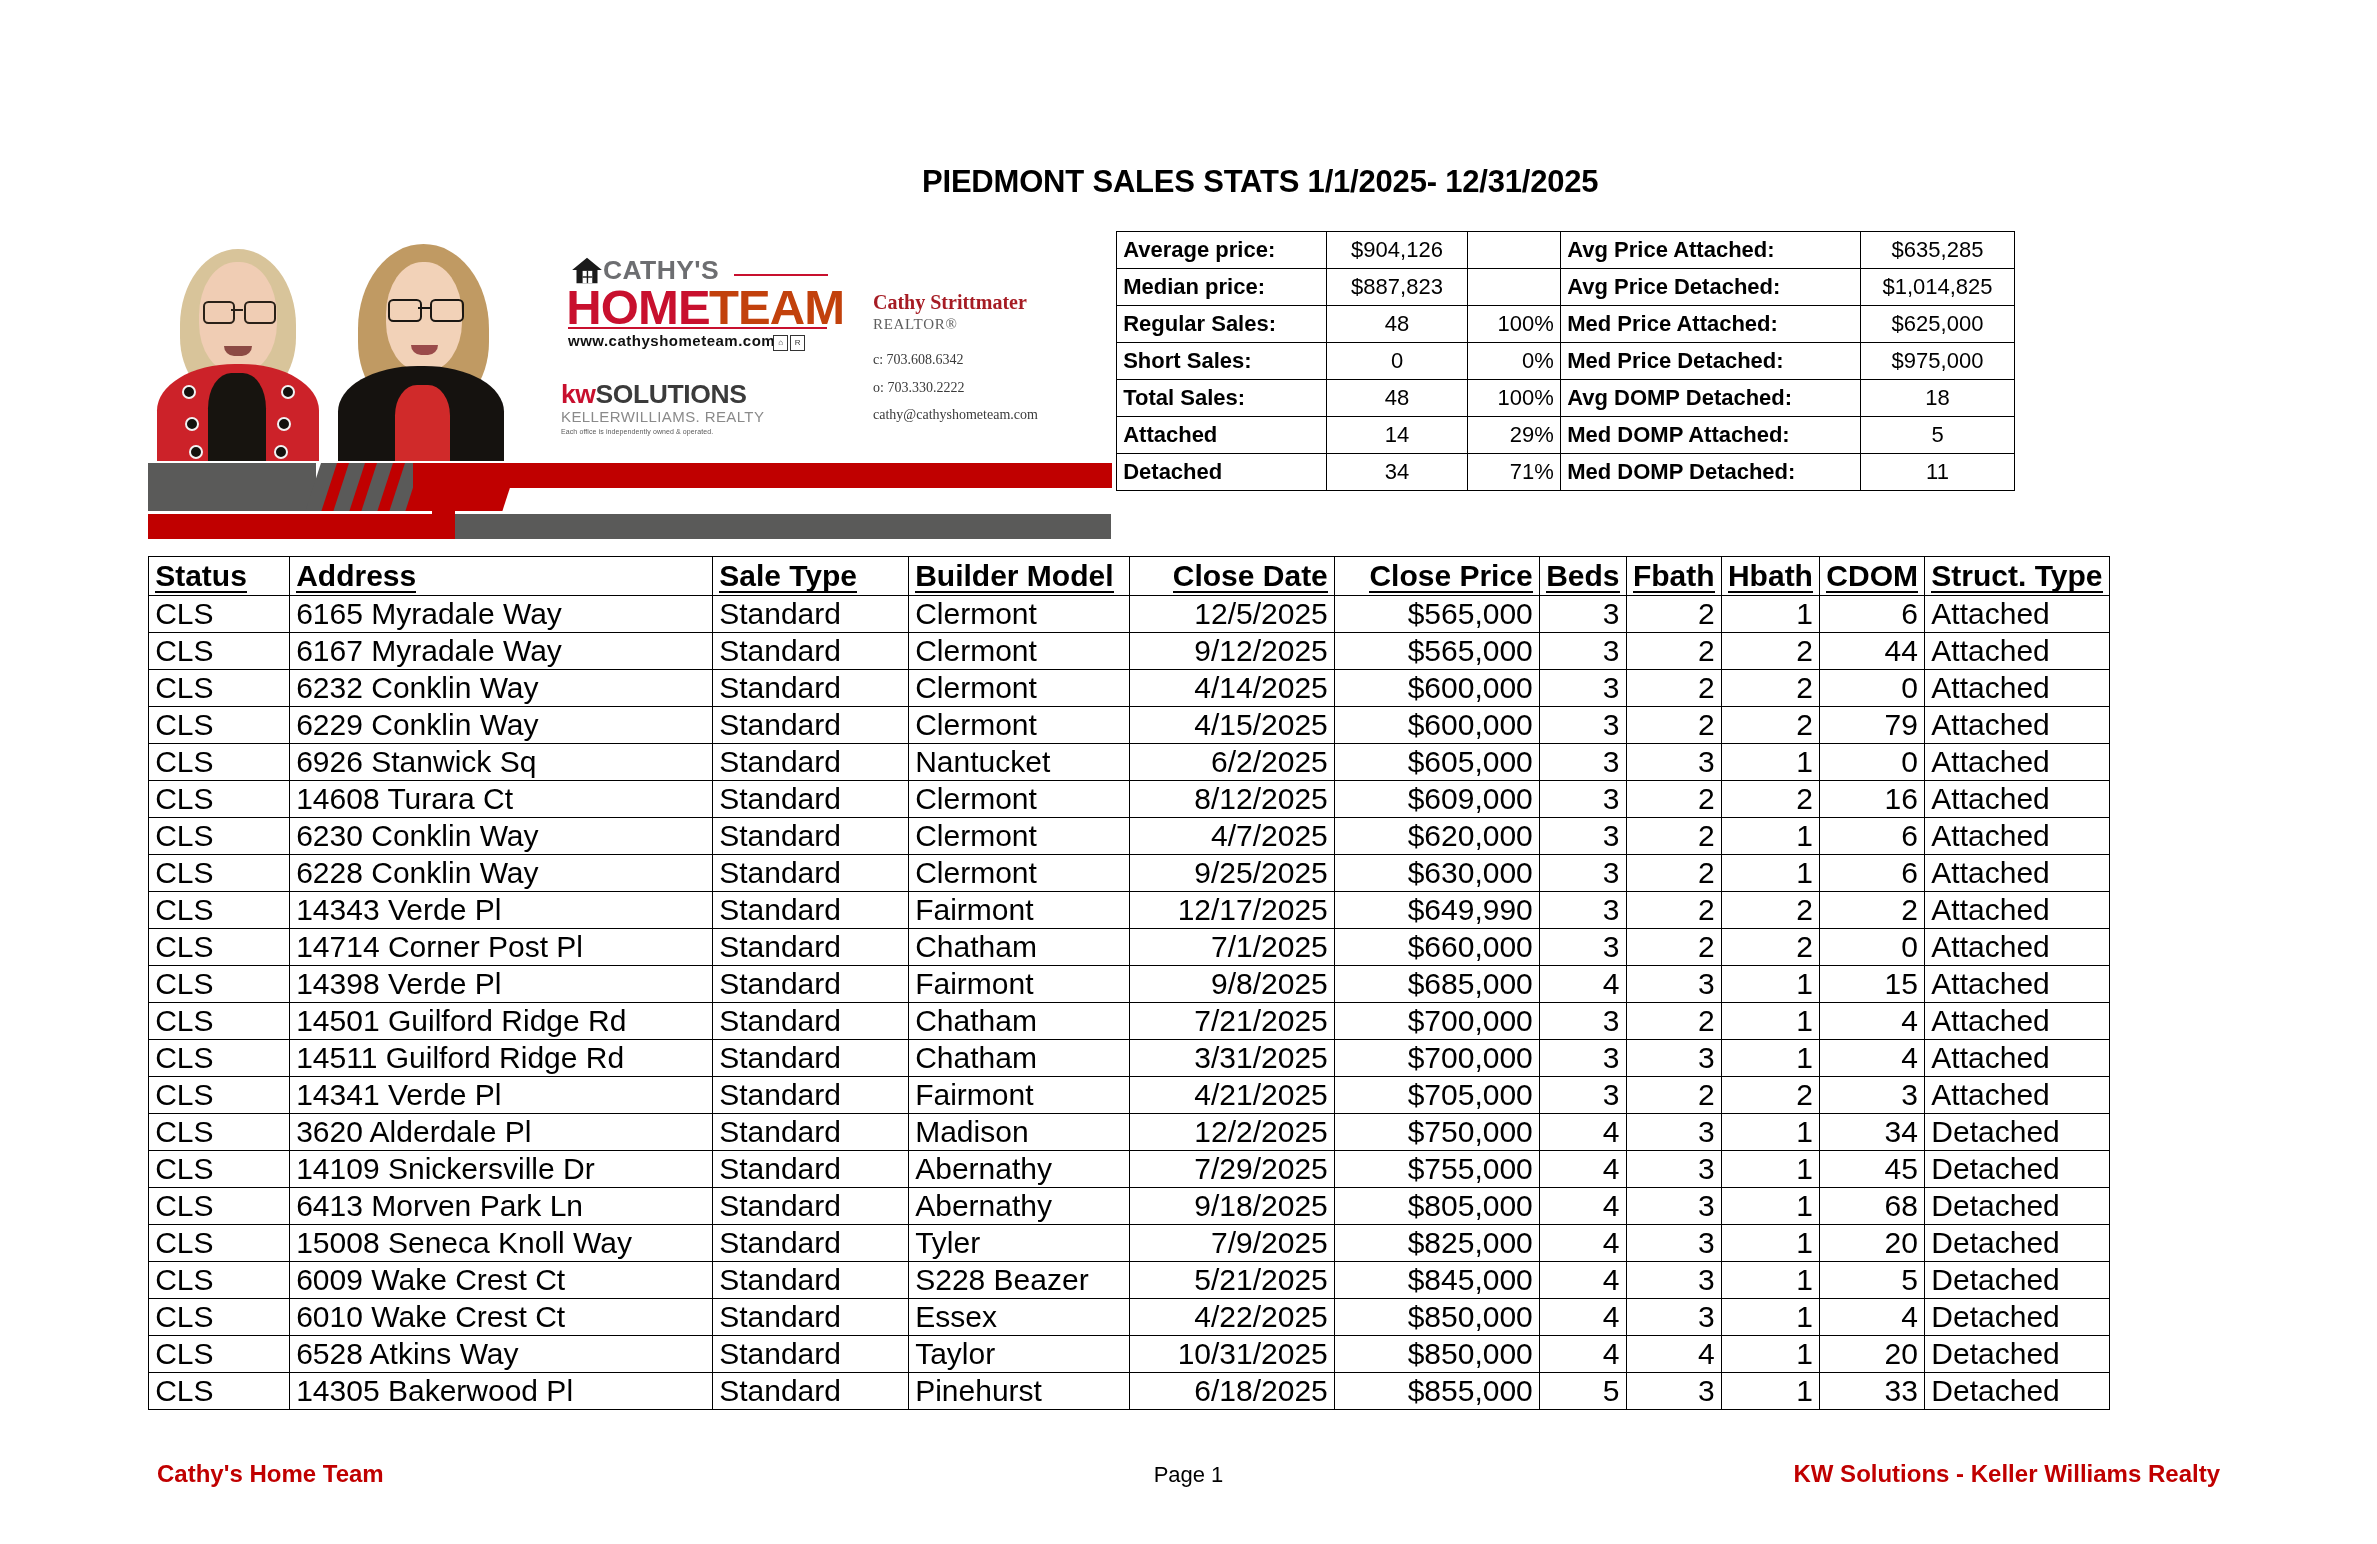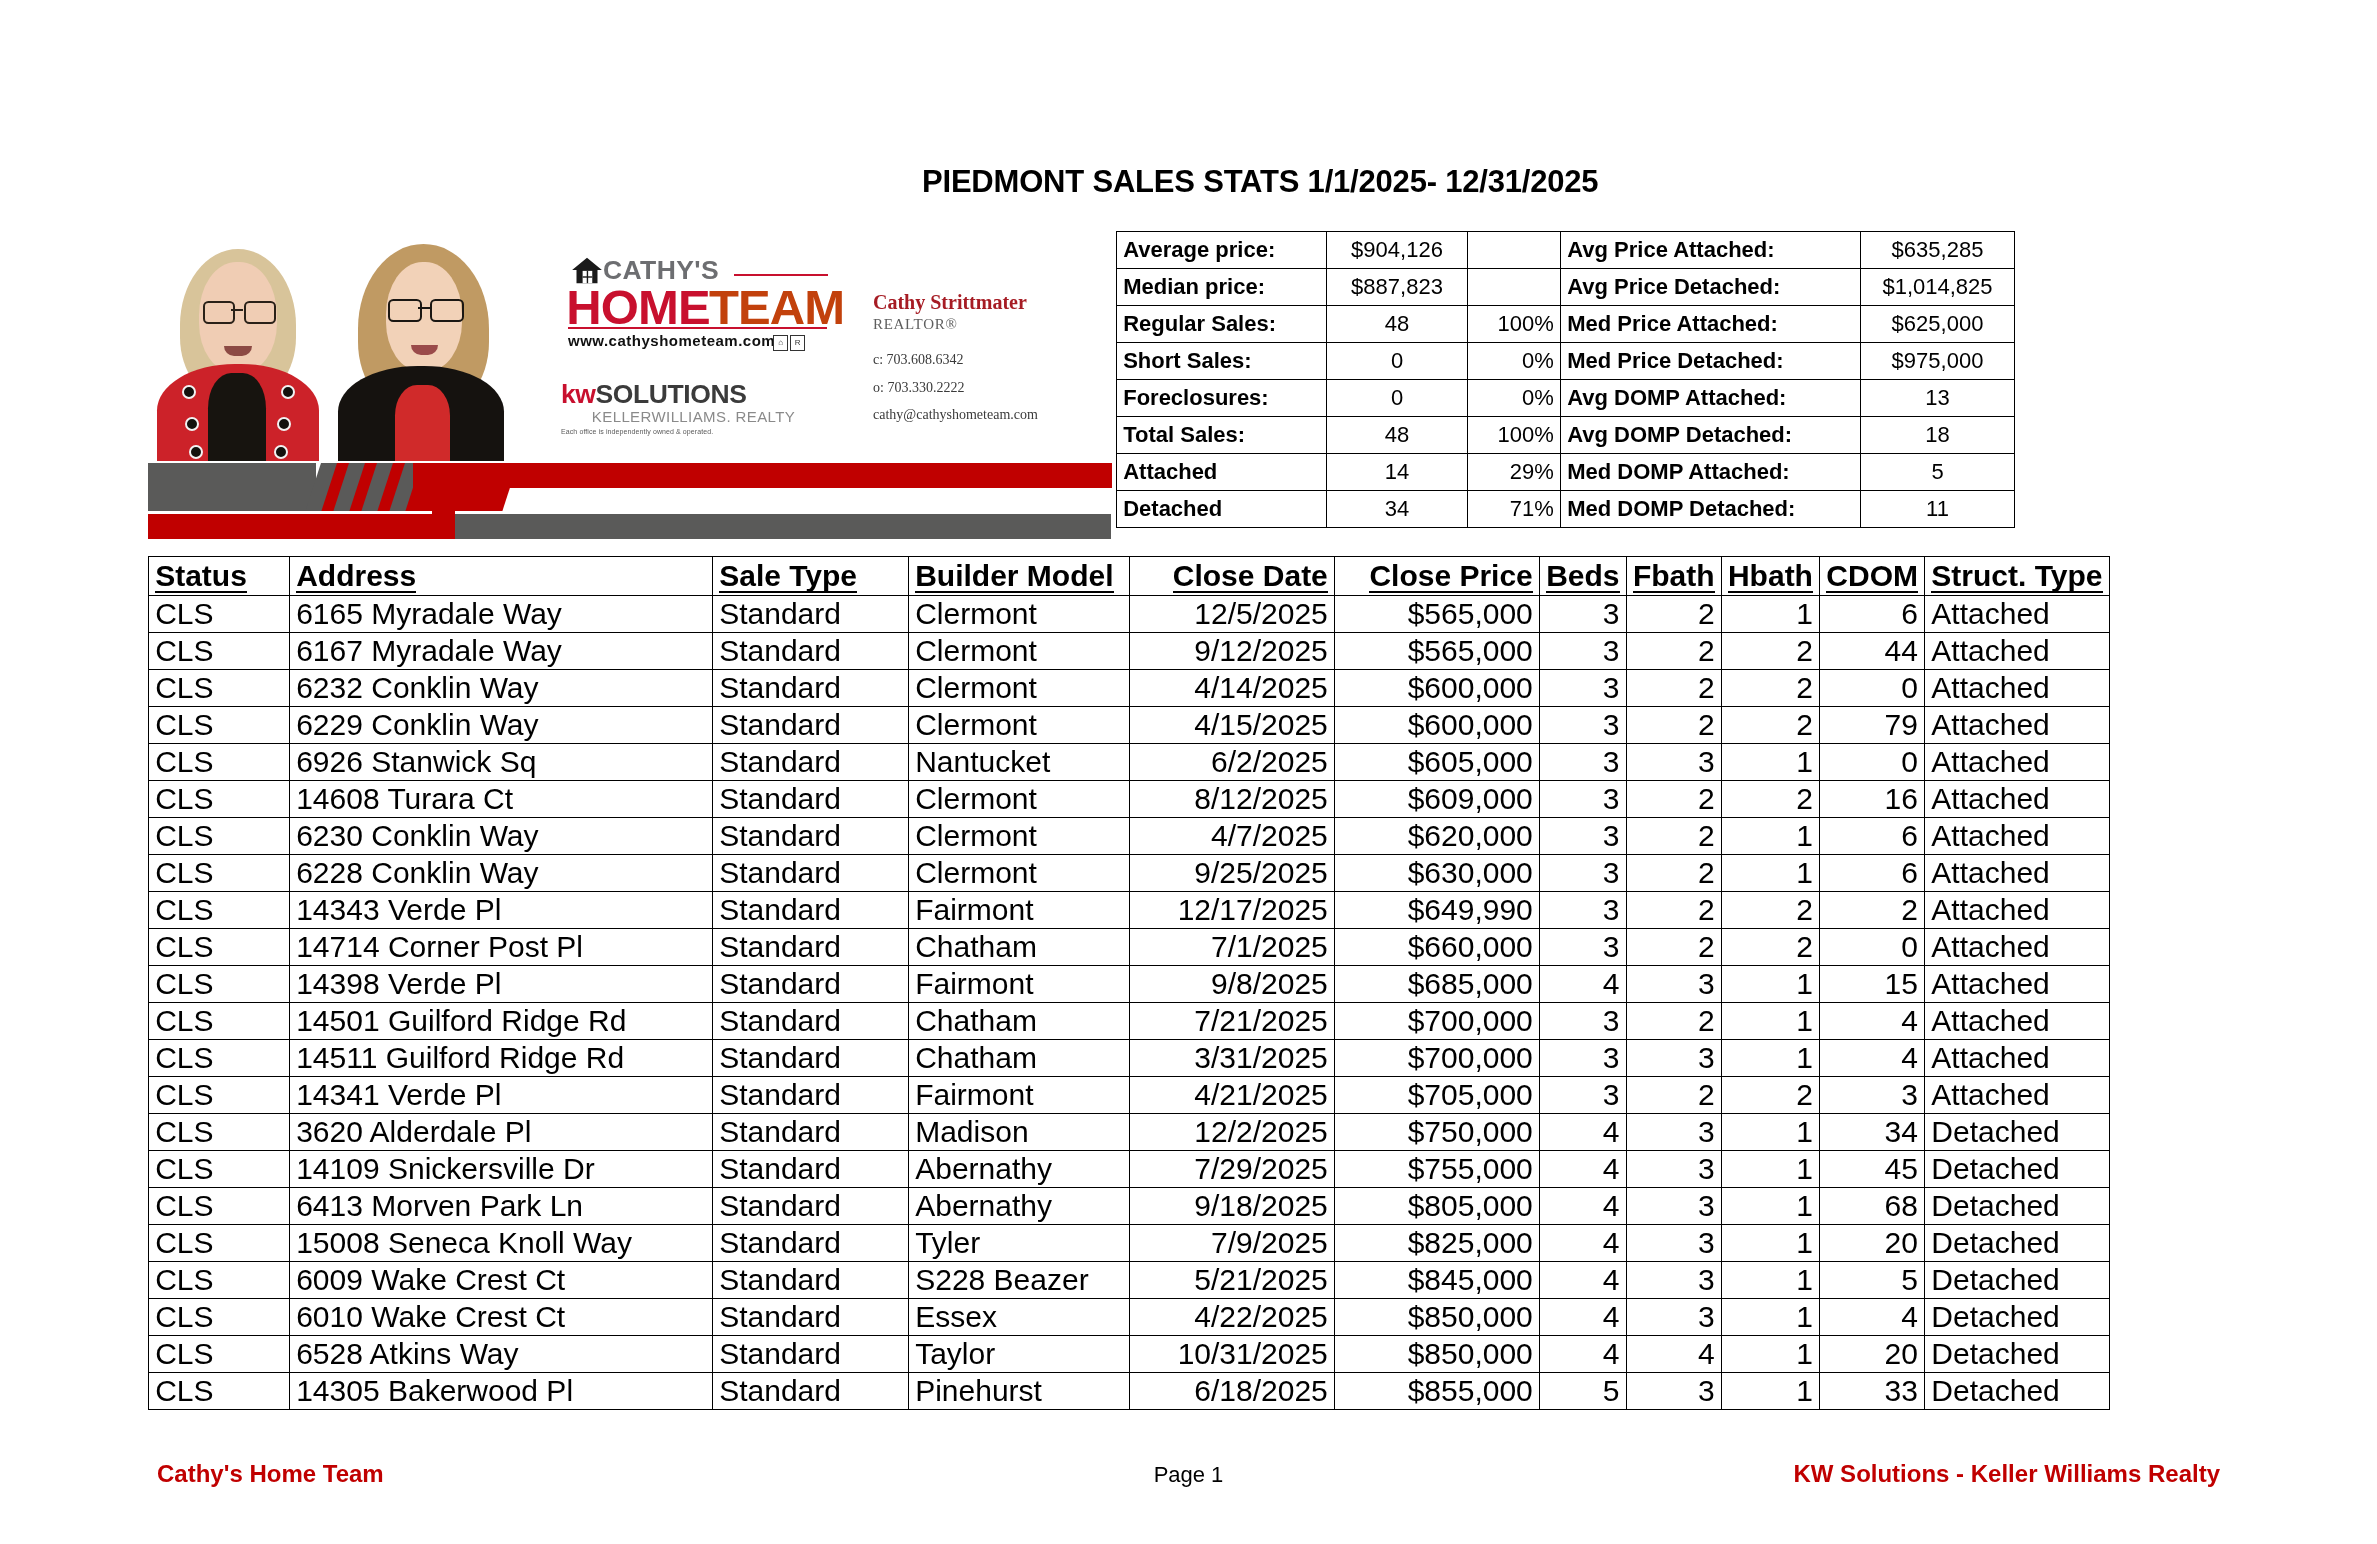--- a/index.html
+++ b/index.html
@@ -198,21 +198,20 @@
     line-height: 1;
   }
   .kw-k { color: #c8102e; }
   .kw-s { color: #3b3b3b; }
   .kw-sub {
     margin-top: 1.8px;
     font-size: 15px;
     color: #8a8a8a;
     letter-spacing: 0.4px;
     line-height: 1;
-    text-align: center;
   }
   .kw-fine {
     margin-top: 3.5px;
     font-size: 7px;
     color: #5a5a5a;
     letter-spacing: 0.1px;
   }
 
   
   .contact {
@@ -500,27 +499,20 @@
           <td class="pct">100%</td>
           <td class="lbl2">Med Price Attached:</td>
           <td class="num2">$625,000</td>
         </tr>
         <tr>
           <td class="lbl">Short Sales:</td>
           <td class="num">0</td>
           <td class="pct">0%</td>
           <td class="lbl2">Med Price Detached:</td>
           <td class="num2">$975,000</td>
-        </tr>
-        <tr>
-          <td class="lbl">Foreclosures:</td>
-          <td class="num">0</td>
-          <td class="pct">0%</td>
-          <td class="lbl2">Avg DOMP Attached:</td>
-          <td class="num2">13</td>
         </tr>
         <tr>
           <td class="lbl">Total Sales:</td>
           <td class="num">48</td>
           <td class="pct">100%</td>
           <td class="lbl2">Avg DOMP Detached:</td>
           <td class="num2">18</td>
         </tr>
         <tr>
           <td class="lbl">Attached</td>

